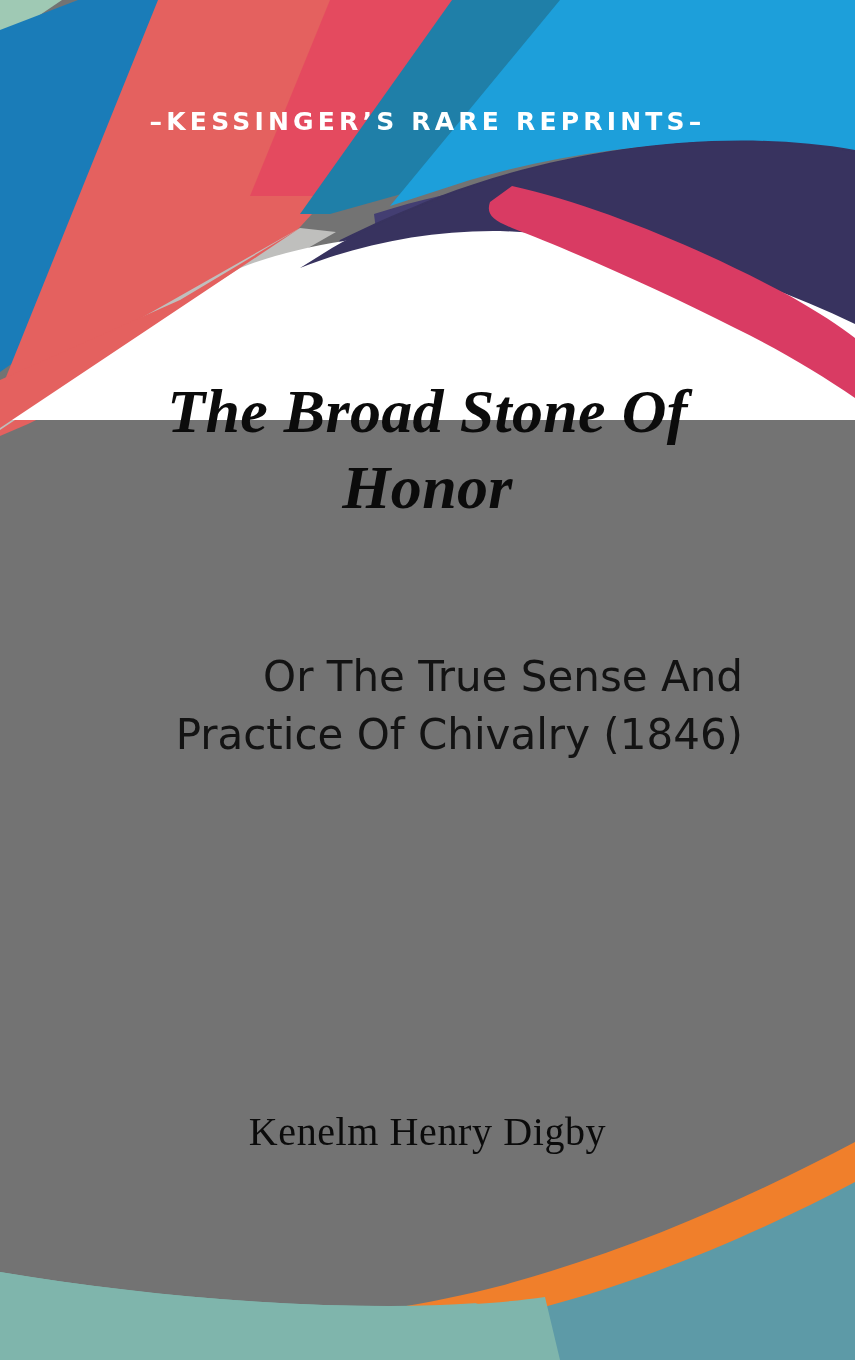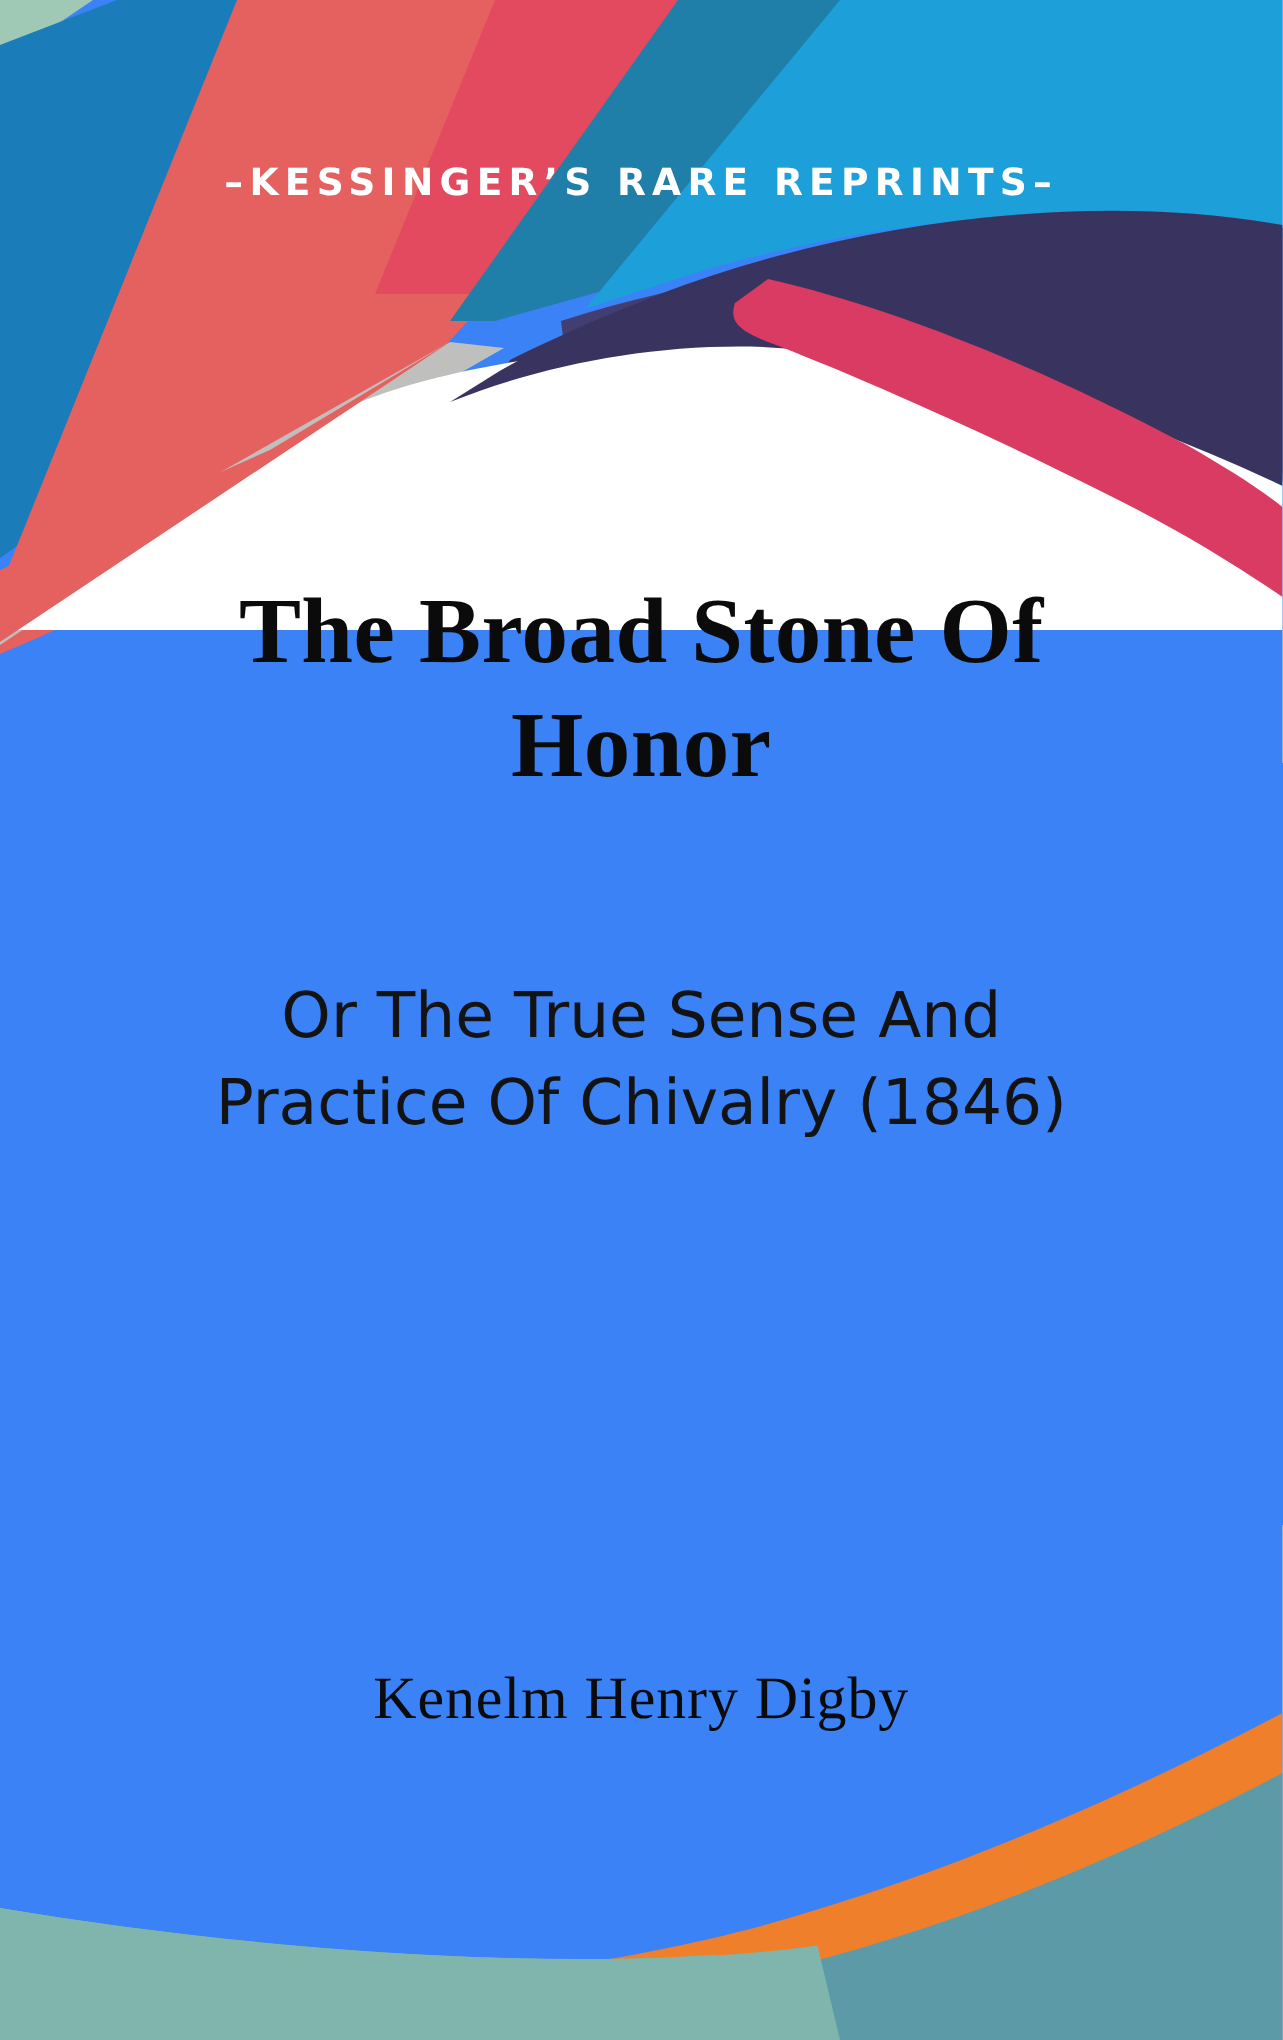--- a/index.html
+++ b/index.html
@@ -10,21 +10,21 @@
   body {
     width: 855px;
     height: 1360px;
     font-family: "Liberation Sans", sans-serif;
     overflow: hidden;
   }
   .cover {
     position: relative;
     width: 855px;
     height: 1360px;
-    background: #3b82f6;
+    background: #737373;
     overflow: hidden;
   }
   .art-layer {
     position: absolute;
     left: 0;
     top: 0;
     width: 855px;
     height: 1360px;
     pointer-events: none;
   }
@@ -43,39 +43,41 @@
     z-index: 5;
   }
   .text-block {
     position: absolute;
     left: 0;
     width: 855px;
     text-align: center;
     z-index: 6;
   }
   .book-title {
-    top: 384px;
+    top: 374px;
     font-family: "Liberation Serif", "DejaVu Serif", serif;
     font-weight: bold;
     font-size: 62px;
     line-height: 1.22;
     color: #0b0b0b;
     letter-spacing: 0.3px;
     padding: 0 80px;
     box-sizing: border-box;
+    font-style: italic;
   }
   .book-subtitle {
     top: 648px;
     font-family: "DejaVu Sans", sans-serif;
     font-weight: normal;
     font-size: 42px;
     line-height: 1.38;
     color: #131313;
     padding: 0 112px;
     box-sizing: border-box;
+    text-align: right;
   }
   .book-author {
     top: 1108px;
     font-family: "Liberation Serif", "DejaVu Serif", serif;
     font-weight: normal;
     font-size: 40px;
     line-height: 1.2;
     color: #0b0b0b;
     letter-spacing: 0.6px;
   }

